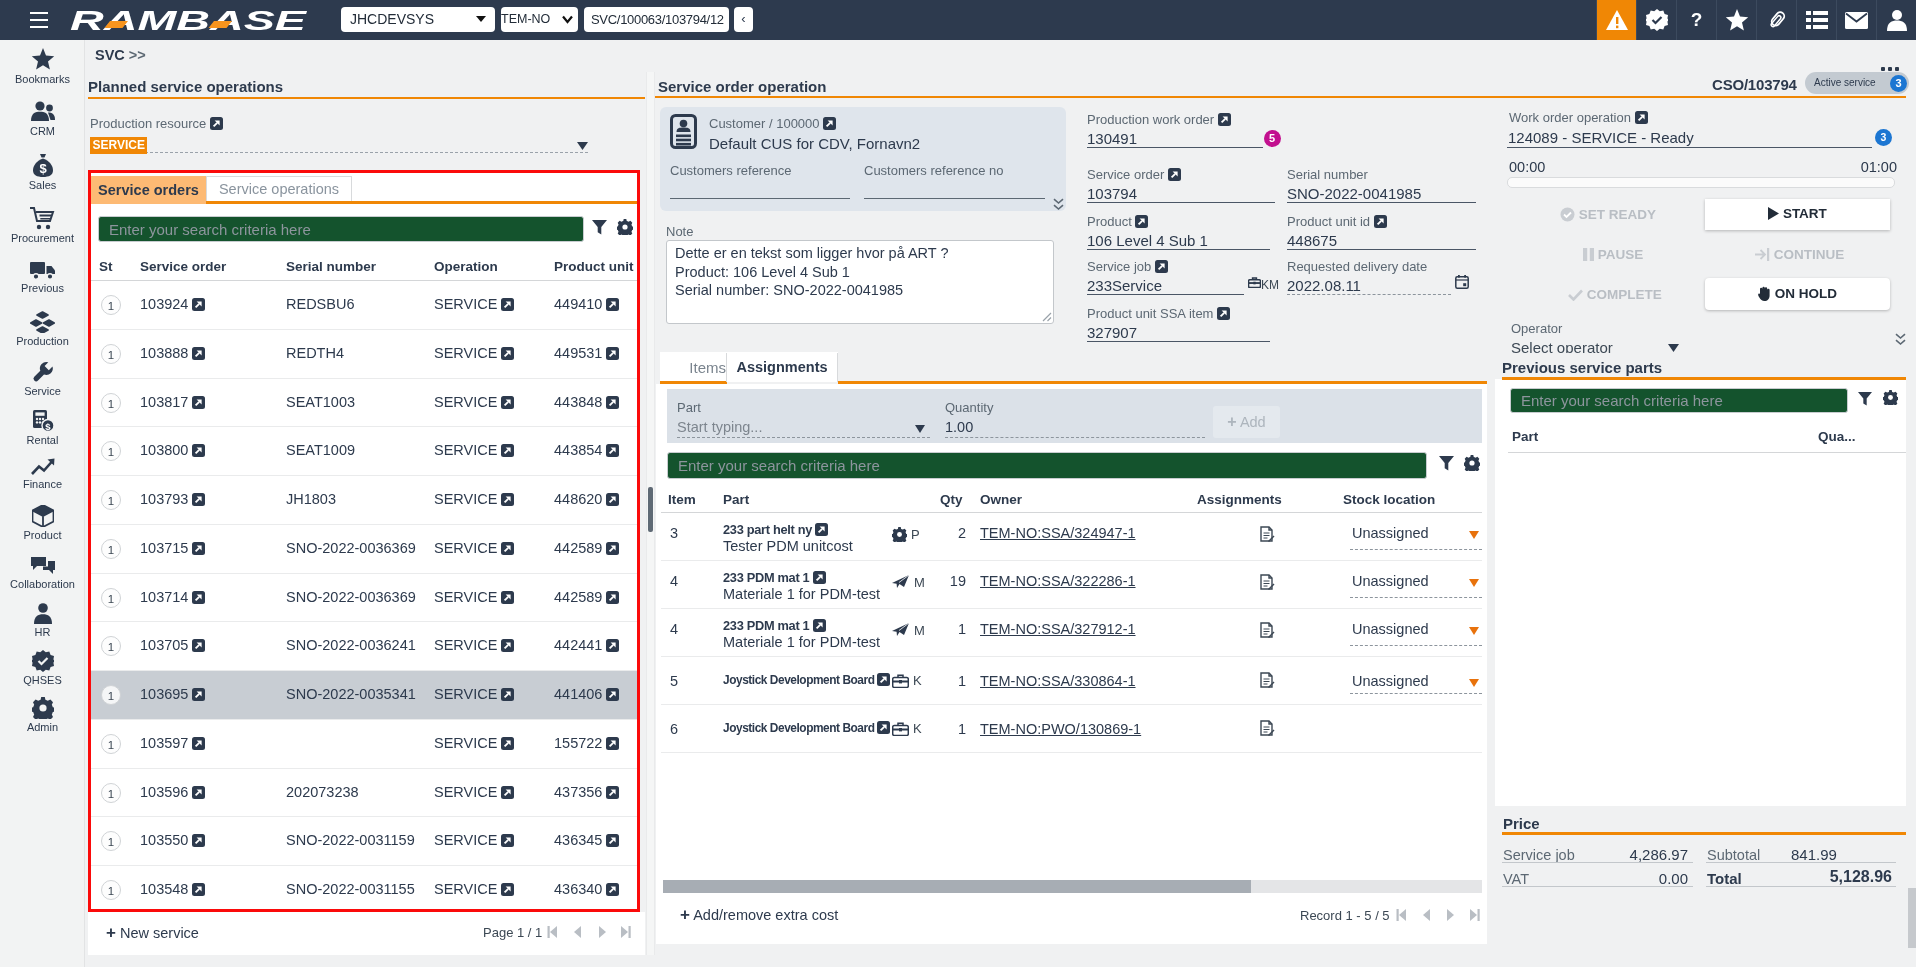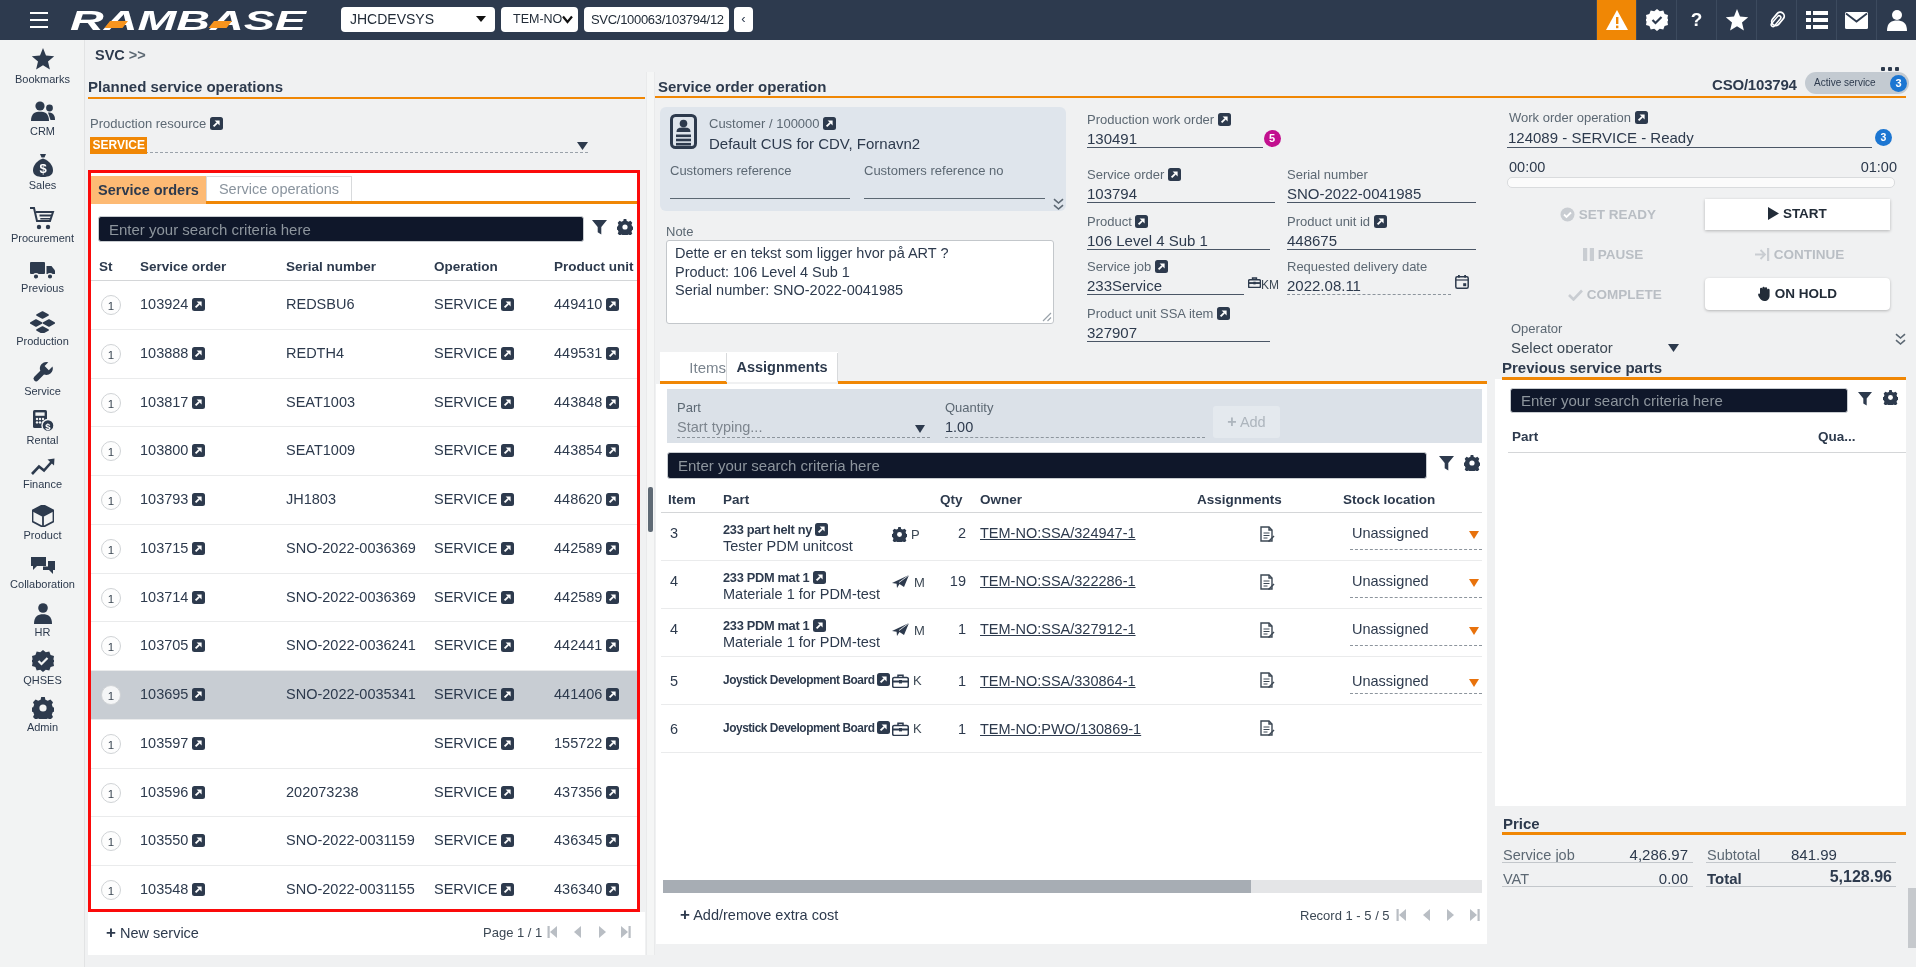--- a/index.html
+++ b/index.html
@@ -7,35 +7,35 @@
 body { font-family:"Liberation Sans", sans-serif; background:#f0f1f2; position:relative; color:#2d3a4d; }
 .abs { position:absolute; }
 
 #topbar { position:absolute; left:0; top:0; width:1916px; height:40px; background:#2d3a4e; }
 #burger { position:absolute; left:30px; top:12px; width:18px; height:15px; }
 #burger div { height:2.4px; background:#fff; margin-bottom:4.6px; }
 #logo { position:absolute; left:70px; top:4px; width:250px; height:32px; }
 .tbctl { position:absolute; background:#fff; border-radius:4px; font-size:14px; color:#222c38; }
 #sel1 { left:341px; top:7px; width:154px; height:25px; line-height:25px; padding-left:9px; }
 #sel1 .car { position:absolute; right:9px; top:9px; width:0; height:0; border-left:5px solid transparent; border-right:5px solid transparent; border-top:6px solid #111; }
-#sel2 { left:501px; top:7px; width:77px; height:25px; line-height:25px; padding-left:12px; font-size:13px; }
+#sel2 { left:501px; top:7px; width:77px; height:25px; line-height:25px; padding-left:0; font-size:13px; }
 #sel3 { left:584px; top:7px; width:145px; height:25px; line-height:25px; padding-left:7px; font-size:13px; letter-spacing:-0.3px;}
 #backbtn { left:734px; top:7px; width:19px; height:25px; line-height:24px; text-align:center; color:#2d3a4e; font-size:13px; }
 .topicon { position:absolute; top:0; width:40px; height:40px; border-left:1px solid #3c4a5e; display:flex; align-items:center; justify-content:center; }
 .topicon.orange { background:#f08705; }
 
 #sidebar { position:absolute; left:0; top:40px; width:85px; height:927px; background:#f2f3f3; border-right:1px solid #e2e3e4; }
 .sbitem { position:absolute; left:0; width:85px; text-align:center; color:#2d3a4d; }
 .sbitem svg { display:block; margin:0 auto; }
 .sbitem .lbl { font-size:11px; margin-top:2px; }
 
 .hdr { font-size:15px; font-weight:bold; color:#2d3a4d; }
 .olined { border-bottom:2px solid #f08705; }
 .glbl { font-size:13px; color:#5c6873; }
-.search { position:absolute; border:1px solid #c8ccd0; border-radius:3px; background:#0f172a; color:#8d959d; font-size:15px; }
+.search { position:absolute; border:1px solid #c8ccd0; border-radius:3px; background:#14532d; color:#8d959d; font-size:15px; }
 .search span { display:block; padding:4px 0 0 10px; }
 .extl { display:inline-block; vertical-align:-2px; }
 a.owner { color:#2d3a4d; text-decoration:underline; }
 </style>
 </head>
 <body>
 
 <div id="topbar">
   <div id="burger">
       <div></div>

